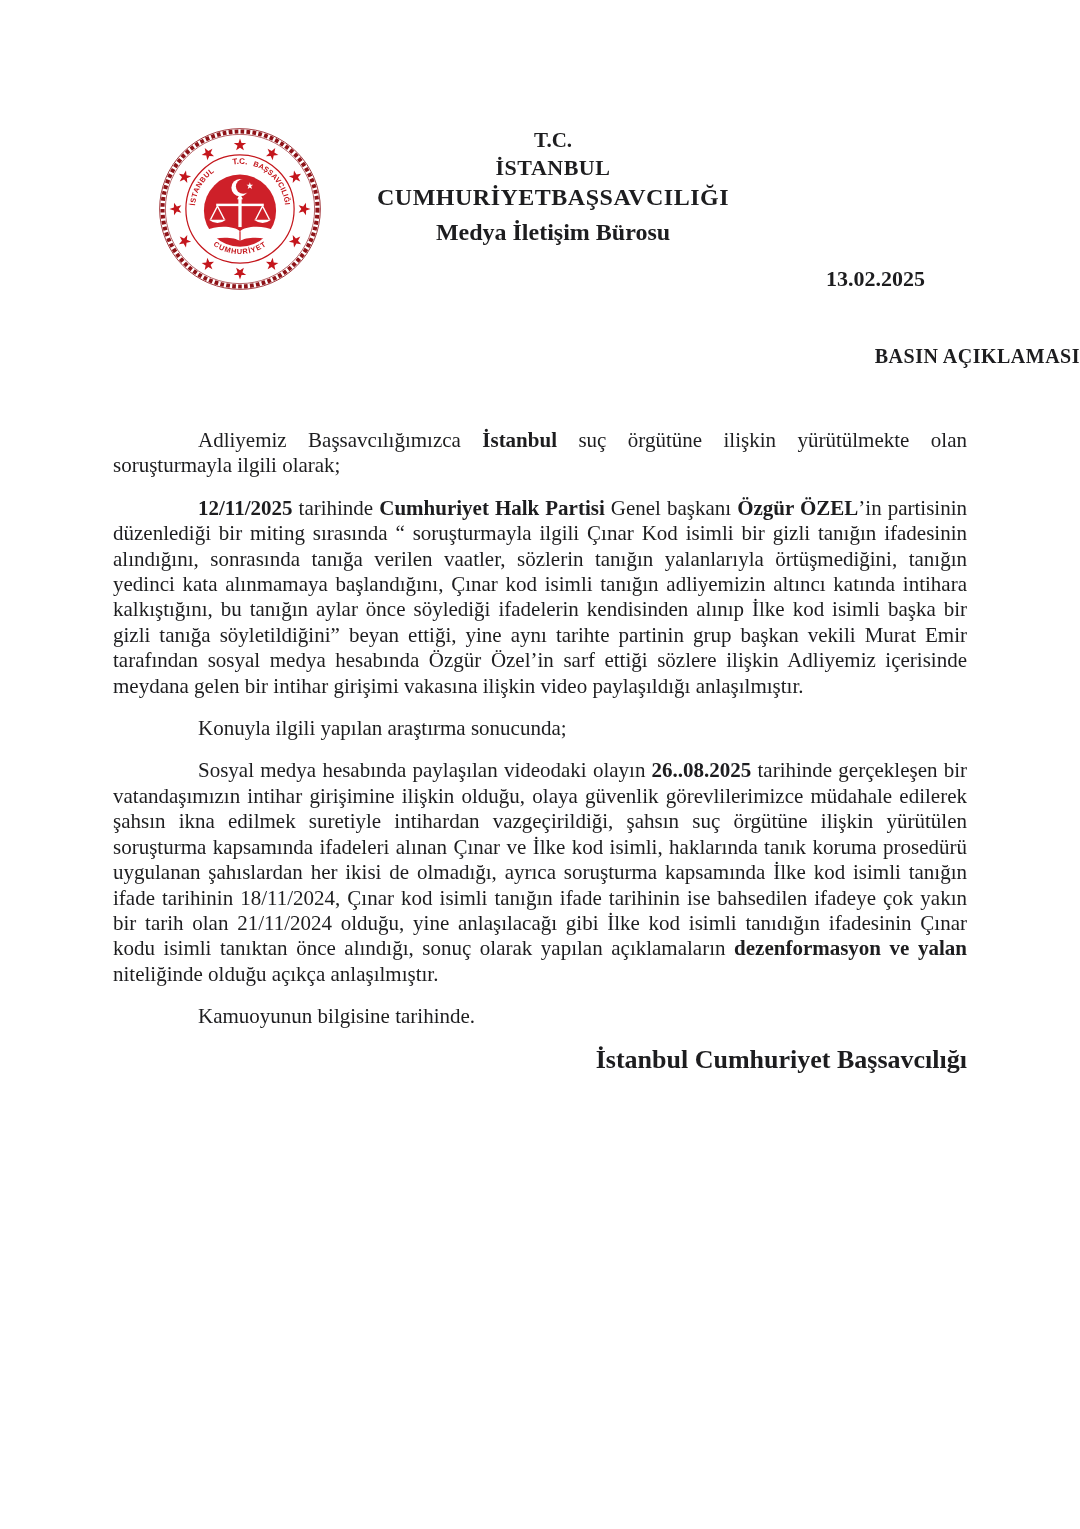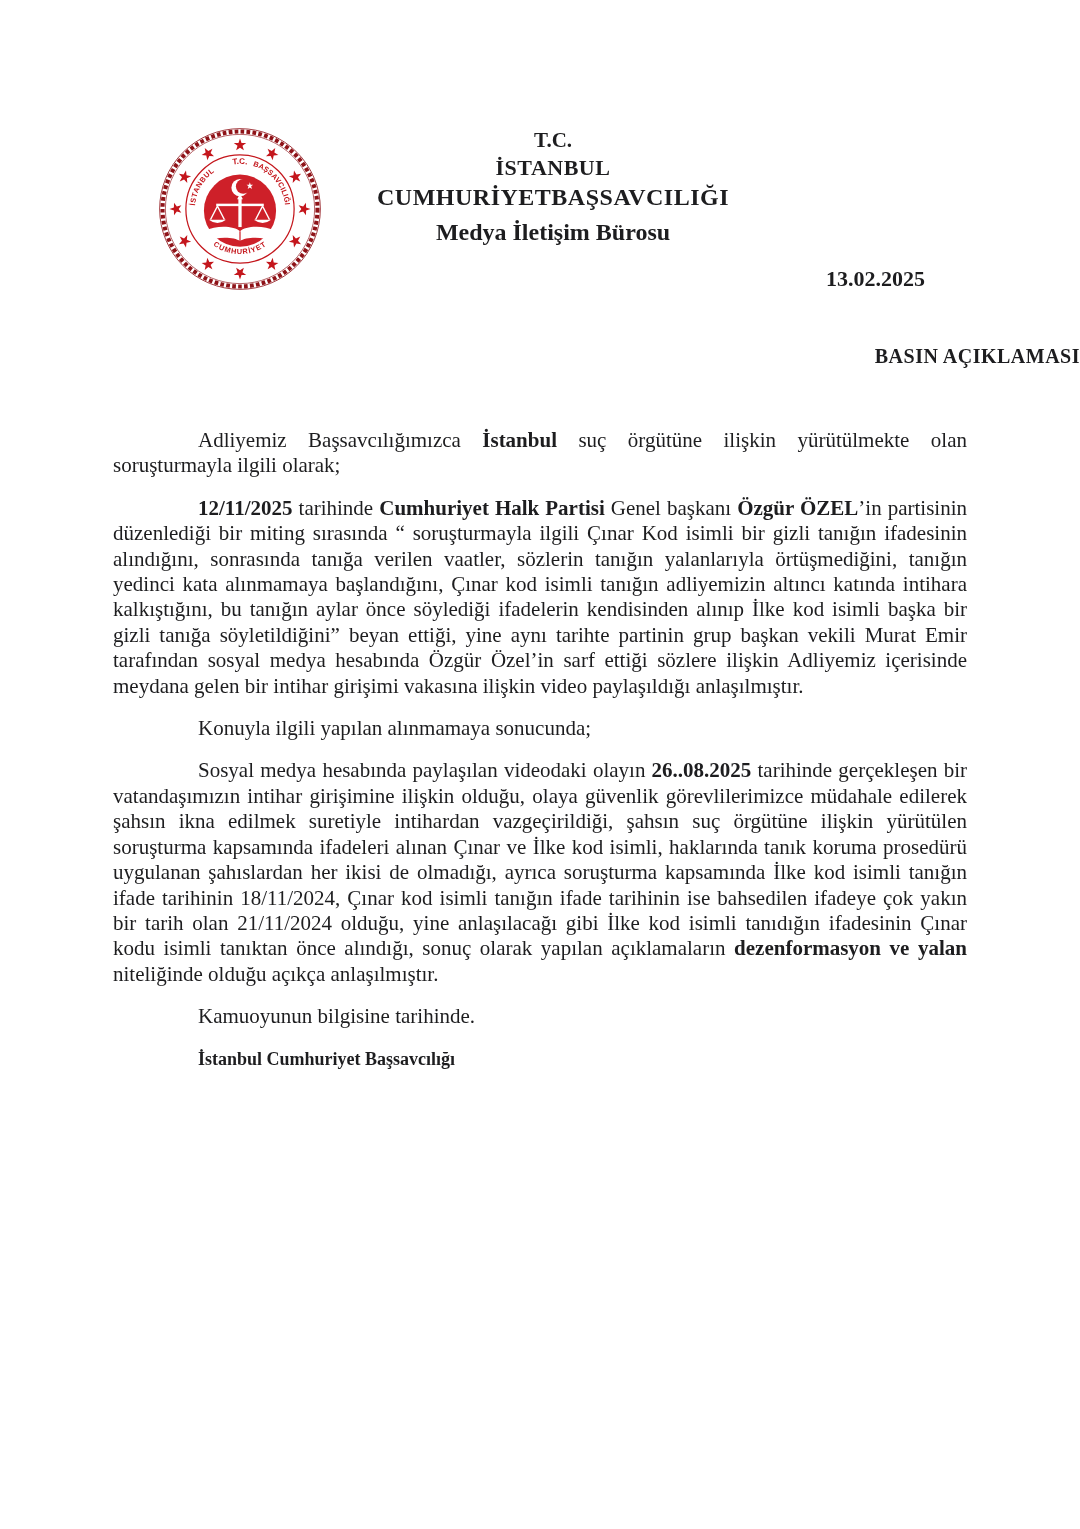--- a/index.html
+++ b/index.html
@@ -36,21 +36,21 @@
   }
 
   
   .flow{
     position:absolute;top:428px;left:113px;width:854px;
     font-size:21px;line-height:25.4px;text-align:justify;
   }
   .flow p{margin:0 0 17px 0;text-indent:85px;}
   .flow p.closing{text-align:left;}
   .signature{
-    font-weight:bold;font-size:18px;
+    text-align:right;font-weight:bold;font-size:26px;
     margin-top:21px;text-indent:0;
   }
   b{font-weight:bold;}
 </style>
 </head>
 <body>
 
 <div class="page">
 
   <div class="emblem">
@@ -129,20 +129,20 @@
   </div>
 
   <div class="date">13.02.2025</div>
 
   <div class="doc-title">BASIN AÇIKLAMASI</div>
 
   <div class="flow">
     <div>
         <p><span>Adliyemiz Başsavcılığımızca </span><b>İstanbul</b><span> suç örgütüne ilişkin yürütülmekte olan soruşturmayla ilgili olarak;</span></p>
         <p><b>12/11/2025</b><span> tarihinde </span><b>Cumhuriyet Halk Partisi</b><span> Genel başkanı </span><b>Özgür ÖZEL</b><span>’in partisinin düzenlediği bir miting sırasında “ soruşturmayla ilgili Çınar Kod isimli bir gizli tanığın ifadesinin alındığını, sonrasında tanığa verilen vaatler, sözlerin tanığın yalanlarıyla örtüşmediğini, tanığın yedinci kata alınmamaya başlandığını, Çınar kod isimli tanığın adliyemizin altıncı katında intihara kalkıştığını, bu tanığın aylar önce söylediği ifadelerin kendisinden alınıp İlke kod isimli başka bir gizli tanığa söyletildiğini” beyan ettiği, yine aynı tarihte partinin grup başkan vekili Murat Emir tarafından sosyal medya hesabında Özgür Özel’in sarf ettiği sözlere ilişkin Adliyemiz içerisinde meydana gelen bir intihar girişimi vakasına ilişkin video paylaşıldığı anlaşılmıştır.</span></p>
-        <p><span>Konuyla ilgili yapılan alınmamaya sonucunda;</span></p>
+        <p><span>Konuyla ilgili yapılan araştırma sonucunda;</span></p>
         <p><span>Sosyal medya hesabında paylaşılan videodaki olayın </span><b>26..08.2025</b><span> tarihinde gerçekleşen bir vatandaşımızın intihar girişimine ilişkin olduğu, olaya güvenlik görevlilerimizce müdahale edilerek şahsın ikna edilmek suretiyle intihardan vazgeçirildiği, şahsın suç örgütüne ilişkin yürütülen soruşturma kapsamında ifadeleri alınan Çınar ve İlke kod isimli, haklarında tanık koruma prosedürü uygulanan şahıslardan her ikisi de olmadığı, ayrıca soruşturma kapsamında İlke kod isimli tanığın ifade tarihinin 18/11/2024, Çınar kod isimli tanığın ifade tarihinin ise bahsedilen ifadeye çok yakın bir tarih olan 21/11/2024 olduğu, yine anlaşılacağı gibi İlke kod isimli tanıdığın ifadesinin Çınar kodu isimli tanıktan önce alındığı, sonuç olarak yapılan açıklamaların </span><b>dezenformasyon ve yalan</b><span> niteliğinde olduğu açıkça anlaşılmıştır.</span></p>
       </div>
     <p class="closing">Kamuoyunun bilgisine tarihinde.</p>
     <p class="signature">İstanbul Cumhuriyet Başsavcılığı</p>
   </div>
 
 </div>
 
 </body></html>

